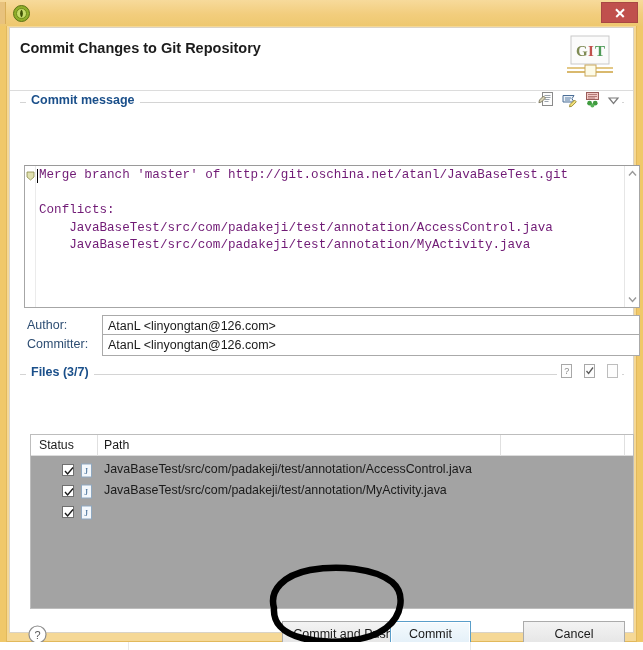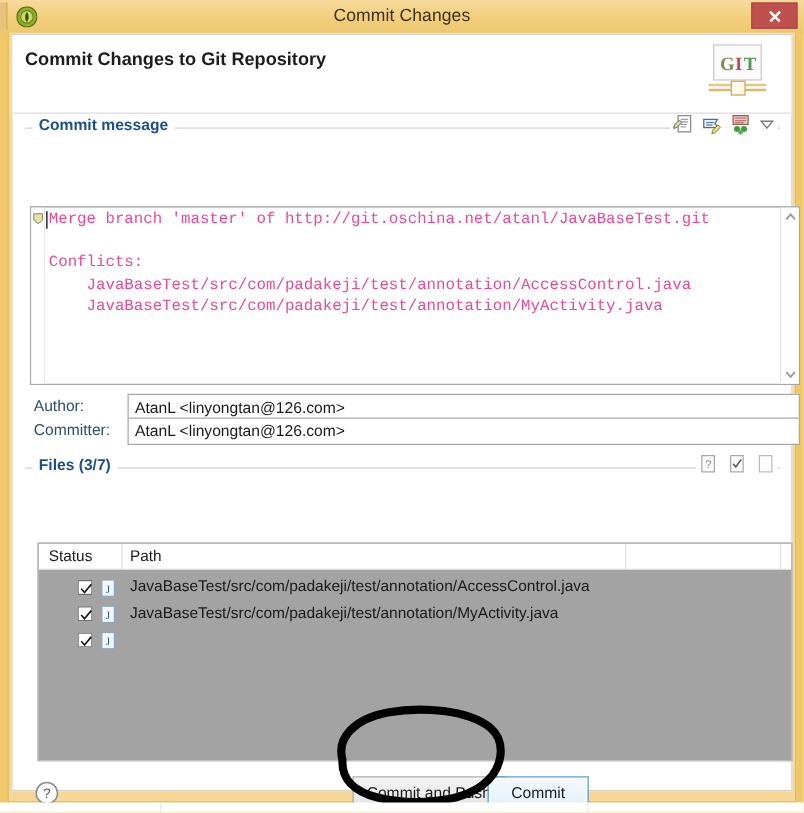--- a/index.html
+++ b/index.html
@@ -141,21 +141,21 @@
     position: absolute; left: 12px; top: 3px;
     width: 1px; height: 14px;
     background: #000000;
   }
   #cm-text {
     position: absolute; left: 14px; top: 1px;
     width: 580px; height: 139px;
     font-family: "Liberation Mono", monospace;
     font-size: 12.6px;
     line-height: 17.6px;
-    color: #ec4899;
+    color: #701a75;
     white-space: pre;
     overflow: hidden;
   }
   #cm-scroll {
     position: absolute; right: 0; top: 0;
     width: 15px; height: 141px;
     background: #ffffff;
     border-left: 1px solid #e6e6e6;
   }
   .sb-arrow {
@@ -317,21 +317,20 @@
     <div id="titlebar-left-edge"></div>
 
     <div id="app-icon">
       <svg width="17" height="17" viewBox="0 0 17 17">
         <circle cx="8.5" cy="8.5" r="8" fill="#8fae2a" stroke="#5c7216" stroke-width="1"></circle>
         <circle cx="8.5" cy="8.5" r="5" fill="#c7dc6a" stroke="#6f8a1d" stroke-width="1"></circle>
         <path d="M8.5 4.5 C6.6 6.6 6.6 10.4 8.5 12.5 C10.4 10.4 10.4 6.6 8.5 4.5 Z" fill="#3f5207"></path>
       </svg>
     </div>
 
-    <div id="title-text">Commit Changes</div>
 
     <div id="close-btn"></div>
   </div>
 
   <div id="dialog-body">
 
     <div id="cm-group">
       <div class="group-rule"></div>
       <div class="group-label">Commit message</div>
       <div id="cm-tools">
@@ -509,20 +508,21 @@
 
     <div id="btn-bar">
       <div id="help-icon">
         <svg width="19" height="19" viewBox="0 0 19 19">
           <circle cx="9.5" cy="9.5" r="8.5" fill="#ffffff" stroke="#8d8d8d" stroke-width="1.2"></circle>
           <text x="6.4" y="13.6" font-family="Liberation Sans, sans-serif" font-size="11" fill="#5a5a5a">?</text>
         </svg>
       </div>
       <div class="dlg-btn" id="btn-commit-push">Commit and Push</div>
       <div class="dlg-btn" id="btn-commit">Commit</div>
+      <div class="dlg-btn" id="btn-cancel">Cancel</div>
     </div>
 
   </div>
 
   <div id="annotation">
     <svg width="160" height="82" viewBox="0 0 160 82">
       <path d="M16 44
                C 11 26, 26 11, 52 6
                C 80 1, 116 4, 134 18
                C 148 30, 144 52, 128 64

